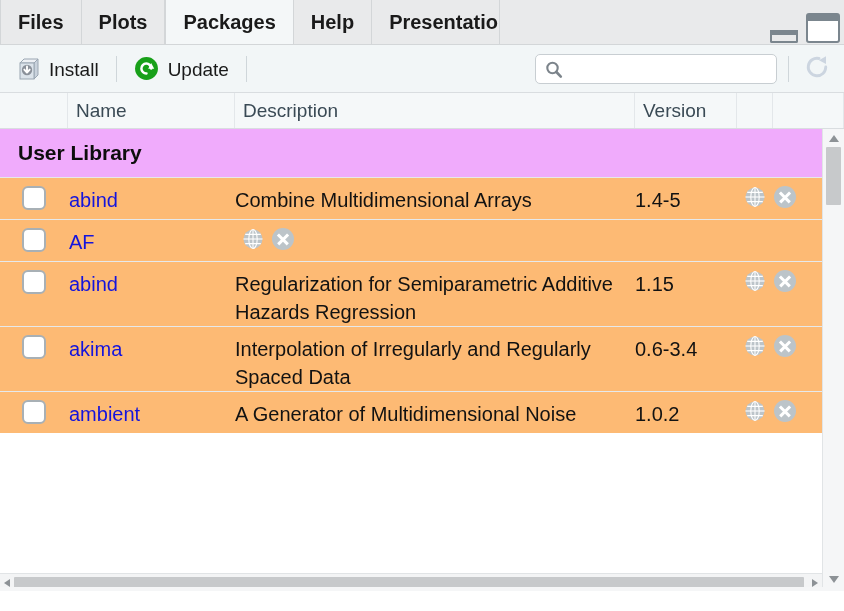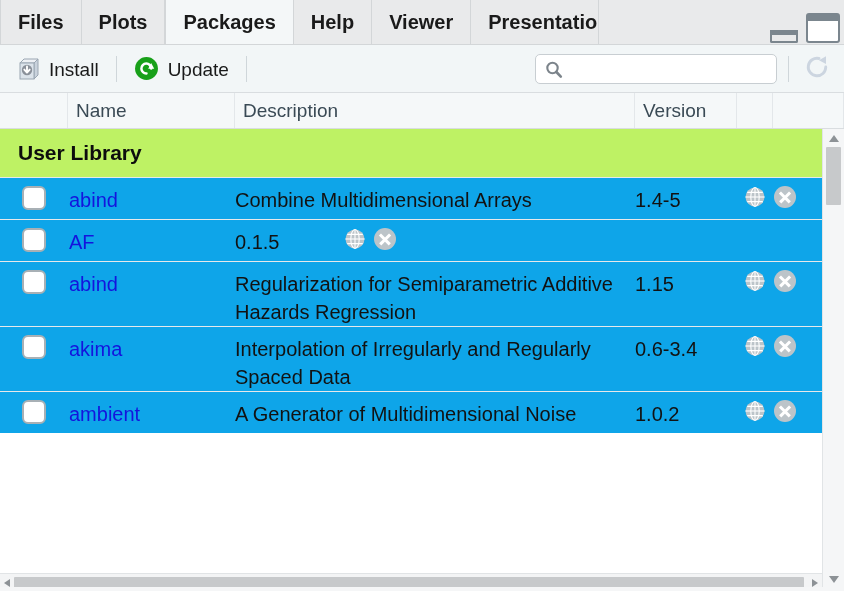--- a/index.html
+++ b/index.html
@@ -213,27 +213,27 @@
   }
   .libhead {
     height: 48px;
     display: flex;
     align-items: center;
     padding-left: 18px;
     font-size: 21px;
     font-weight: bold;
     color: #0d0d0d;
     box-sizing: border-box;
-    background: #bef264;
+    background: #f0abfc;
     cursor: default;
   }
   .row {
     display: flex;
     border-top: 1px solid #e6e9eb;
-    background: #0ea5e9;
+    background: #fdba74;
     min-height: 42px;
     box-sizing: border-box;
   }
   .row .cell {
     box-sizing: border-box;
     padding-top: 8px;
     overflow: hidden;
   }
   .cell-check {
     width: 68px;
@@ -389,21 +389,20 @@
   }
 </style>
 </head>
 <body>
 
 <div class="tabbar">
   <div class="tab">Files</div>
   <div class="tab">Plots</div>
   <div class="tab active">Packages</div>
   <div class="tab">Help</div>
-  <div class="tab">Viewer</div>
   <div class="tab clipped">Presentatio</div>
 
   <div class="wincontrols">
     <div class="win-min"></div>
     <div class="win-max"></div>
   </div>
 </div>
 
 <div class="toolbar">
 
@@ -489,21 +488,20 @@
         </div>
         <div class="cell cell-remove">
           <span class="xcircle"></span>
         </div>
       </div>
       <div class="row">
         <div class="cell cell-check">
           <div class="cbox"></div>
         </div>
         <div class="cell cell-name">AF</div>
-        <div class="cell cell-ver">0.1.5</div>
         <div class="cell cell-globe">
           <span><svg width="22" height="22" viewBox="0 0 22 22">
               <circle cx="11" cy="11" r="9.5" fill="#bcc4c9"></circle>
               <ellipse cx="11" cy="11" rx="4.2" ry="9.5" fill="none" stroke="#ffffff" stroke-width="1.1"></ellipse>
               <line x1="1.5" y1="11" x2="20.5" y2="11" stroke="#ffffff" stroke-width="1.1"></line>
               <path d="M3.2 6.4 H18.8 M3.2 15.6 H18.8" stroke="#ffffff" stroke-width="1.1" fill="none"></path>
               <line x1="11" y1="1.5" x2="11" y2="20.5" stroke="#ffffff" stroke-width="1.1"></line>
             </svg></span>
         </div>
         <div class="cell cell-remove">

